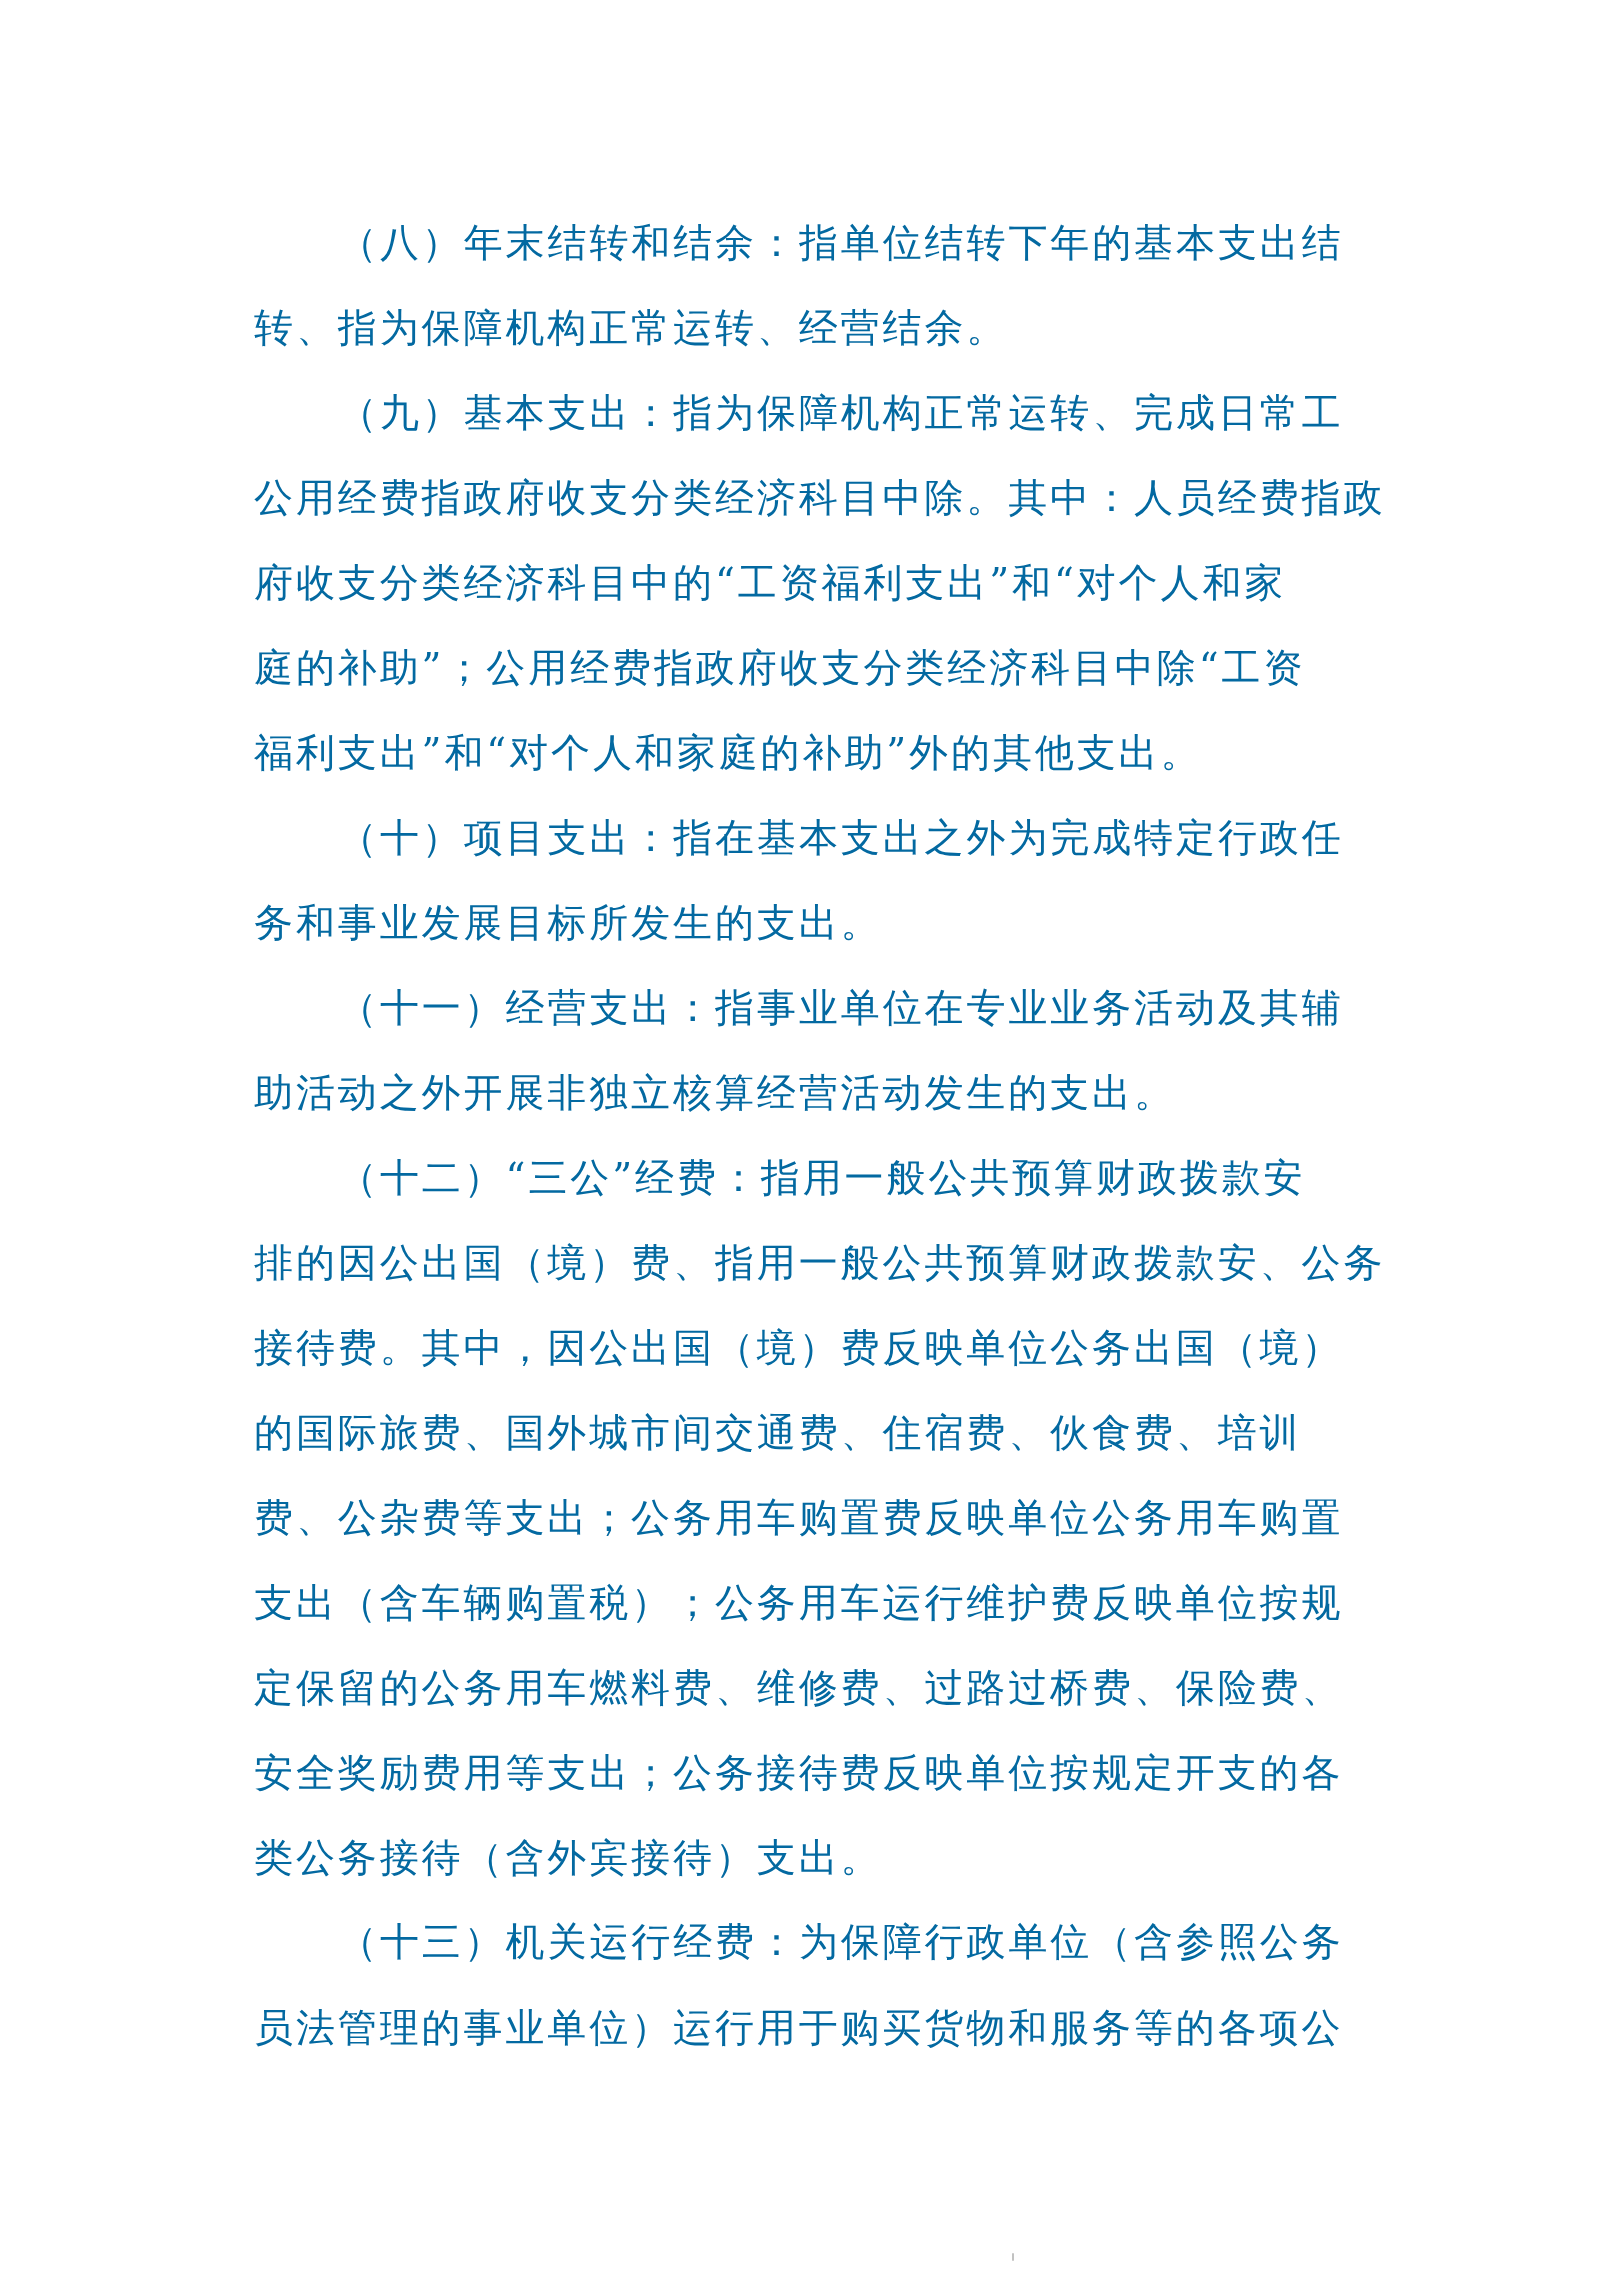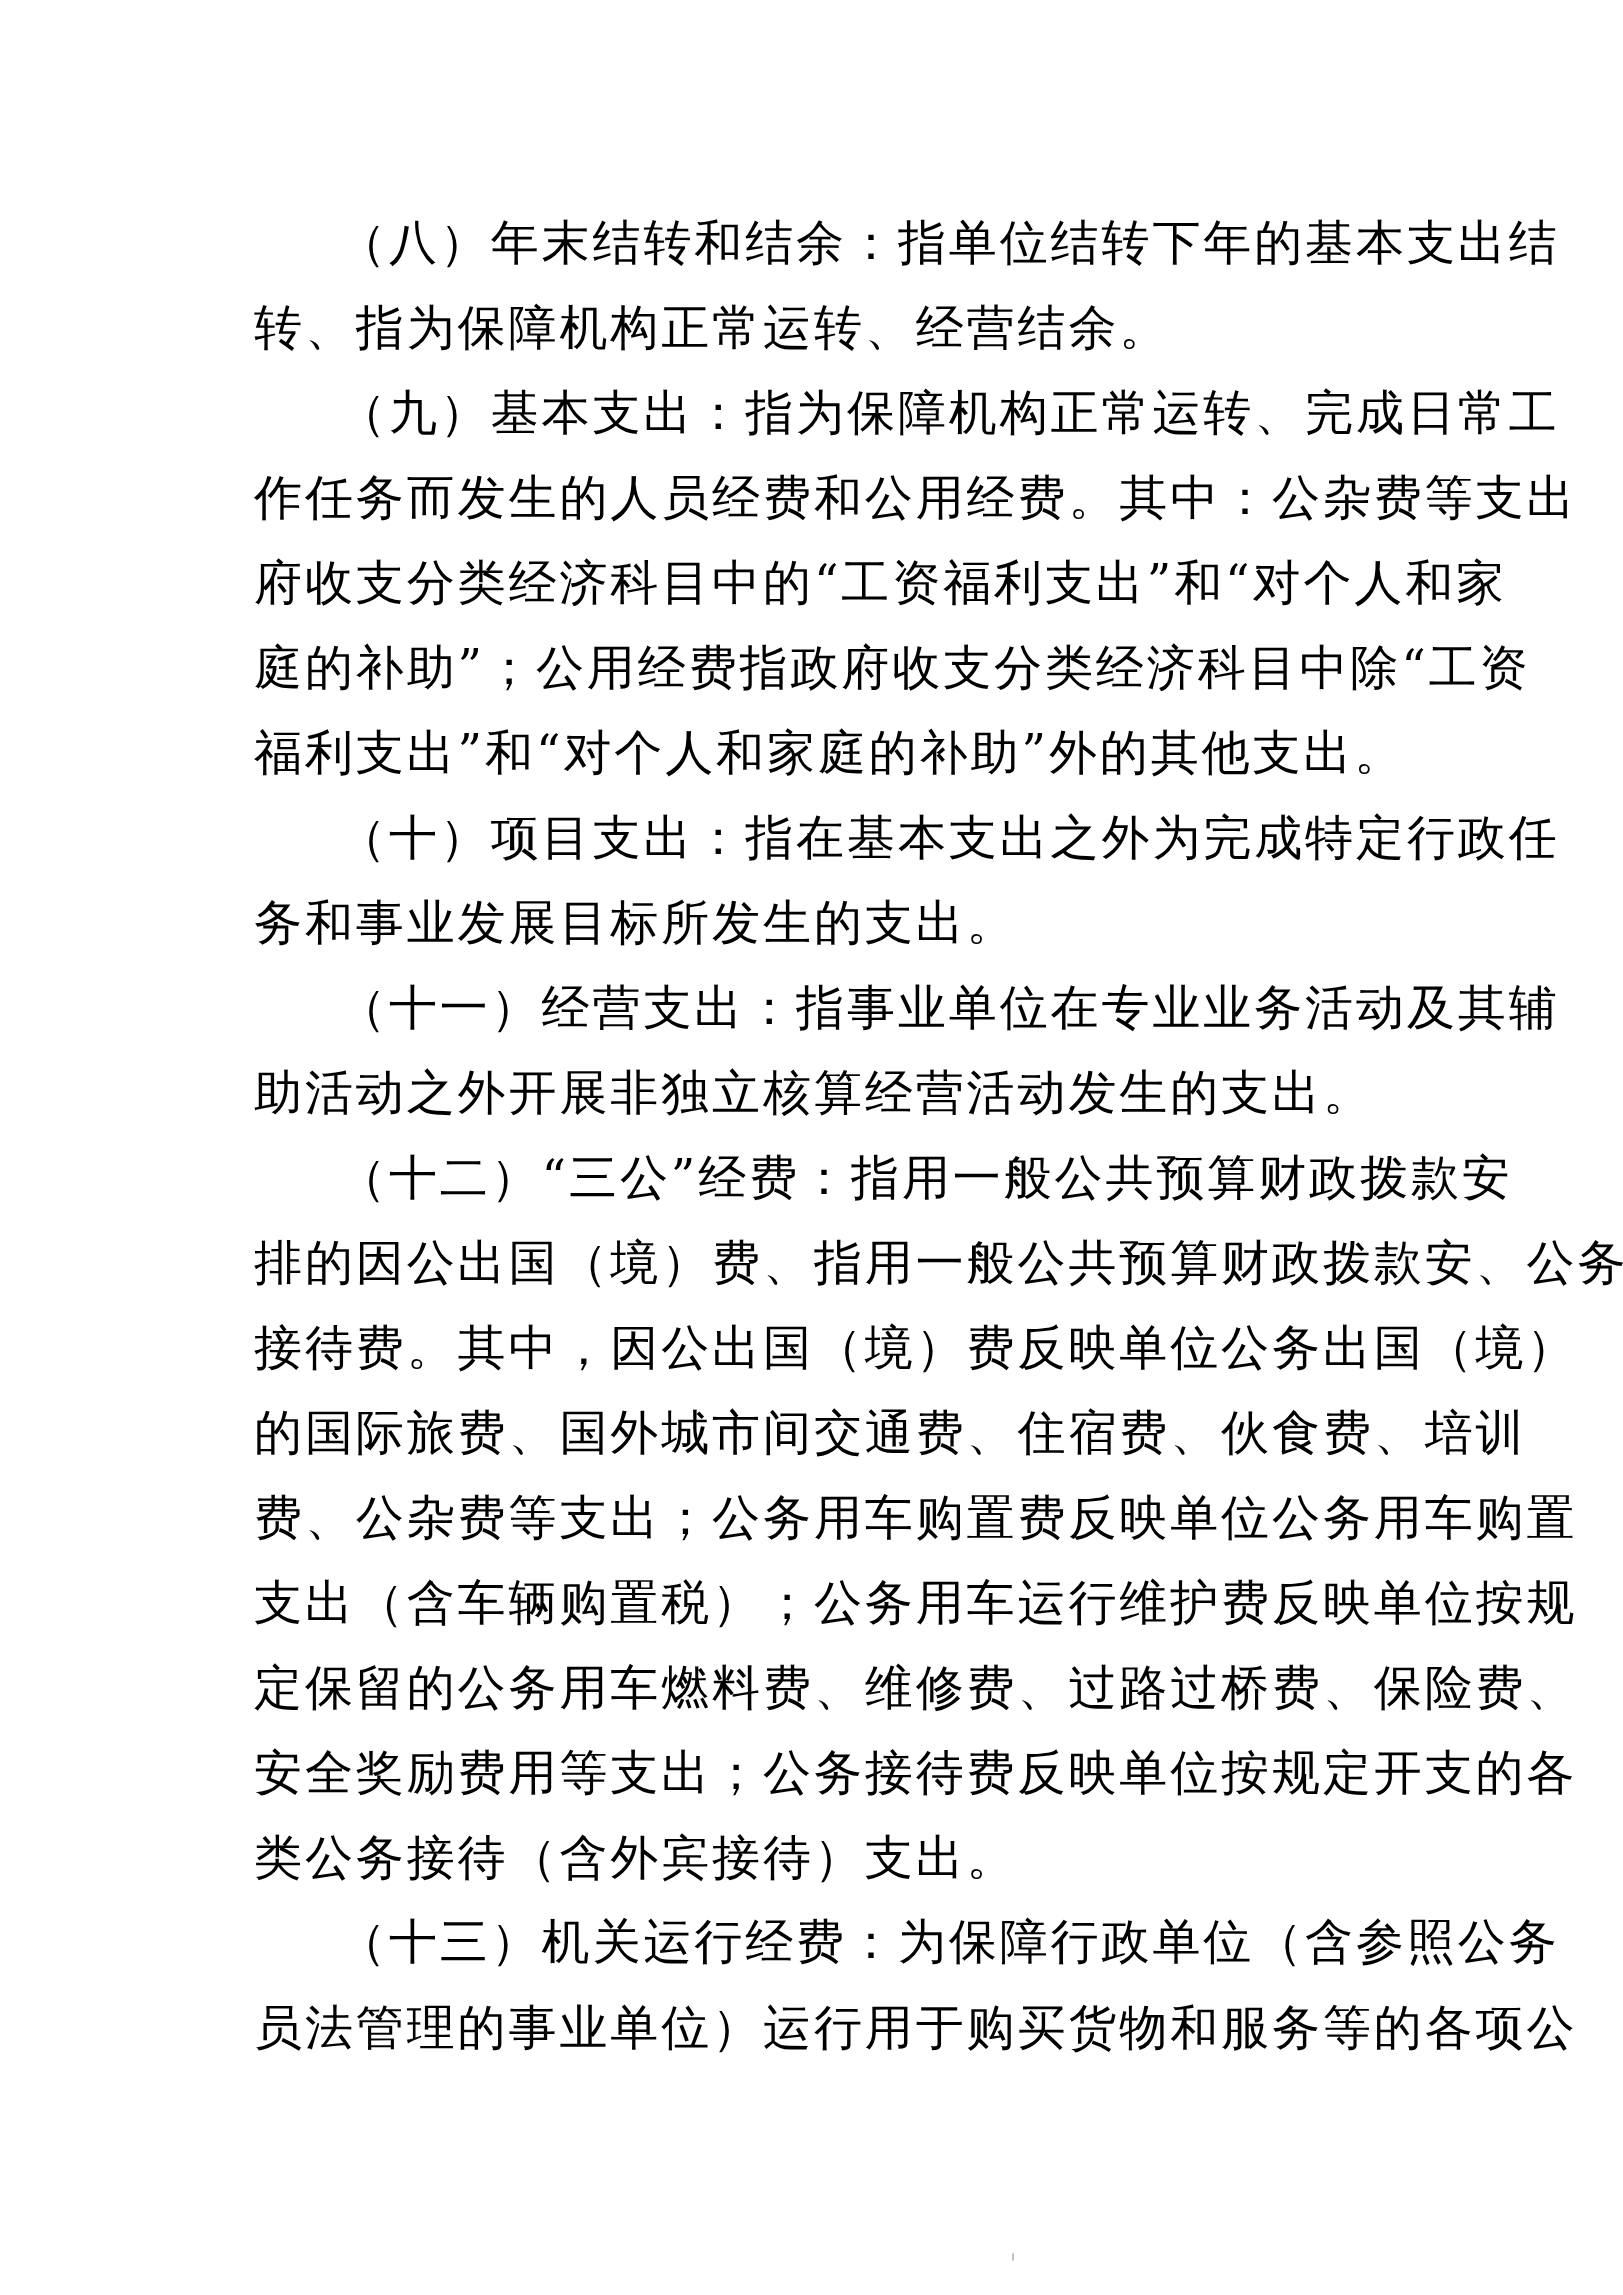--- a/index.html
+++ b/index.html
@@ -20,23 +20,23 @@
       width: 1623px;
       height: 2295px;
       background: #ffffff;
     }
     .line {
       position: absolute;
       left: 254px;
       height: 85px;
       line-height: 85px;
       font-family: "DejaVu Serif", "Liberation Serif", serif;
-      font-size: 48px;
+      font-size: 39px;
       letter-spacing: 2.9px;
-      color: #000000;
+      color: #0369a1;
       white-space: nowrap;
     }
     .speck {
       position: absolute;
       left: 1012px;
       top: 2253px;
       width: 2px;
       height: 7.9px;
       background: #9a9a9a;
       border-radius: 1.3px;
@@ -48,21 +48,21 @@
 
 <div class="page">
 
   <div>
     <div class="line" style="top:200px; left:338px;">（八）年末结转和结余：指单位结转下年的基本支出结</div>
     <div class="line" style="top:285px;">转、指为保障机构正常运转、经营结余。</div>
   </div>
 
   <div>
     <div class="line" style="top:370px; left:338px;">（九）基本支出：指为保障机构正常运转、完成日常工</div>
-    <div class="line" style="top:455px;">作任务而发生的人员经费和公用经费。其中：公杂费等支出</div>
+    <div class="line" style="top:455px;">公用经费指政府收支分类经济科目中除。其中：人员经费指政</div>
     <div class="line" style="top:540px;">府收支分类经济科目中的“工资福利支出”和“对个人和家</div>
     <div class="line" style="top:625px;">庭的补助”；公用经费指政府收支分类经济科目中除“工资</div>
     <div class="line" style="top:710px;">福利支出”和“对个人和家庭的补助”外的其他支出。</div>
   </div>
 
   <div>
     <div class="line" style="top:795px; left:338px;">（十）项目支出：指在基本支出之外为完成特定行政任</div>
     <div class="line" style="top:880px;">务和事业发展目标所发生的支出。</div>
   </div>
 

